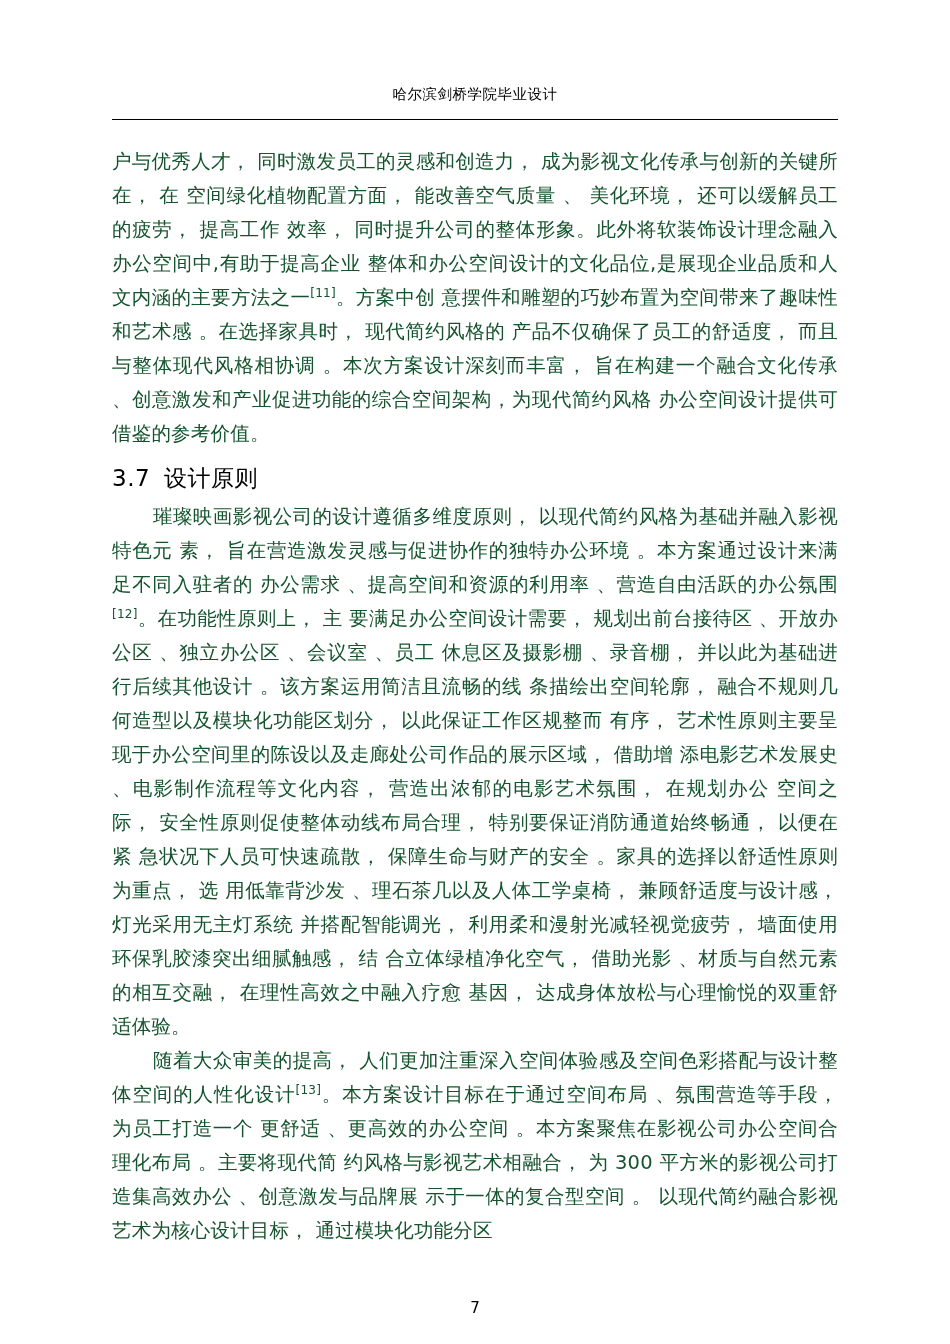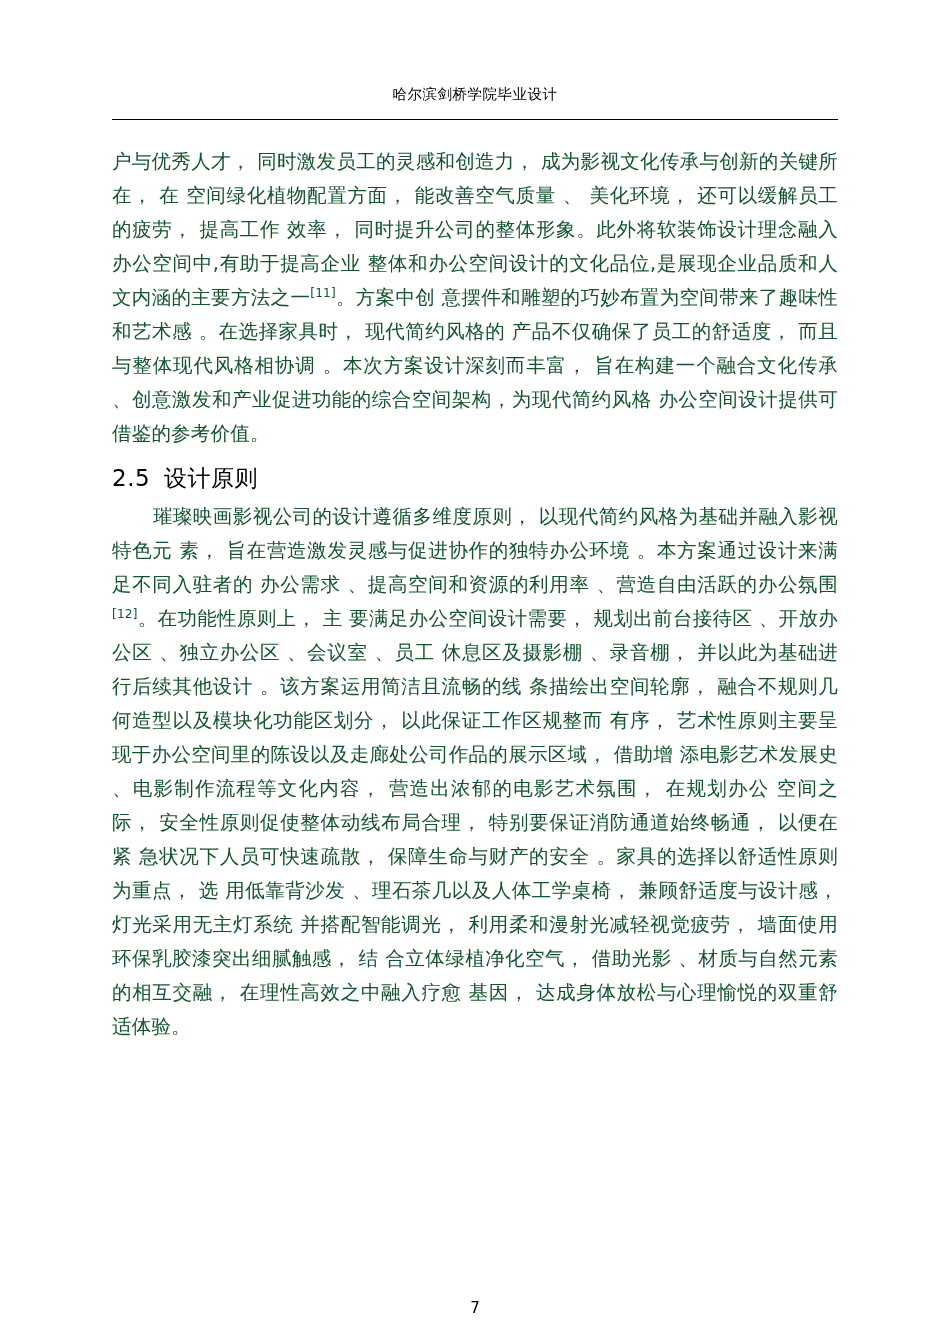--- a/index.html
+++ b/index.html
@@ -89,23 +89,24 @@
 
 <div class="page">
 
   <div class="header">哈尔滨剑桥学院毕业设计</div>
   <div class="header-rule"></div>
 
   <div class="content">
 
     <p class="body-text"><span>户与优秀人才， 同时激发员工的灵感和创造力， 成为影视文化传承与创新的关键所在， 在 空间绿化植物配置方面， 能改善空气质量 、 美化环境， 还可以缓解员工的疲劳， 提高工作 效率， 同时提升公司的整体形象。此外将软装饰设计理念融入办公空间中,有助于提高企业 整体和办公空间设计的文化品位,是展现企业品质和人文内涵的主要方法之一</span><sup>[11]</sup><span>。方案中创 意摆件和雕塑的巧妙布置为空间带来了趣味性和艺术感 。在选择家具时， 现代简约风格的 产品不仅确保了员工的舒适度， 而且与整体现代风格相协调 。本次方案设计深刻而丰富， 旨在构建一个融合文化传承 、创意激发和产业促进功能的综合空间架构，为现代简约风格 办公空间设计提供可借鉴的参考价值。</span></p>
 
-    <h2 class="section-heading"><span class="num">2.5</span><span class="ttl">设计原则</span></h2>
+    <h2 class="section-heading"><span class="num">3.7</span><span class="ttl">设计原则</span></h2>
 
     <p class="body-text indent"><span>璀璨映画影视公司的设计遵循多维度原则， 以现代简约风格为基础并融入影视特色元 素， 旨在营造激发灵感与促进协作的独特办公环境 。本方案通过设计来满足不同入驻者的 办公需求 、提高空间和资源的利用率 、营造自由活跃的办公氛围</span><sup>[12]</sup><span>。在功能性原则上， 主 要满足办公空间设计需要， 规划出前台接待区 、开放办公区 、独立办公区 、会议室 、员工 休息区及摄影棚 、录音棚， 并以此为基础进行后续其他设计 。该方案运用简洁且流畅的线 条描绘出空间轮廓， 融合不规则几何造型以及模块化功能区划分， 以此保证工作区规整而 有序， 艺术性原则主要呈现于办公空间里的陈设以及走廊处公司作品的展示区域， 借助增 添电影艺术发展史 、电影制作流程等文化内容， 营造出浓郁的电影艺术氛围， 在规划办公 空间之际， 安全性原则促使整体动线布局合理， 特别要保证消防通道始终畅通， 以便在紧 急状况下人员可快速疏散， 保障生命与财产的安全 。家具的选择以舒适性原则为重点， 选 用低靠背沙发 、理石茶几以及人体工学桌椅， 兼顾舒适度与设计感， 灯光采用无主灯系统 并搭配智能调光， 利用柔和漫射光减轻视觉疲劳， 墙面使用环保乳胶漆突出细腻触感， 结 合立体绿植净化空气， 借助光影 、材质与自然元素的相互交融， 在理性高效之中融入疗愈 基因， 达成身体放松与心理愉悦的双重舒适体验。</span></p>
 
 
+    <p class="body-text indent"><span>随着大众审美的提高， 人们更加注重深入空间体验感及空间色彩搭配与设计整体空间的人性化设计</span><sup>[13]</sup><span>。本方案设计目标在于通过空间布局 、氛围营造等手段， 为员工打造一个 更舒适 、更高效的办公空间 。本方案聚焦在影视公司办公空间合理化布局 。主要将现代简 约风格与影视艺术相融合， 为 300 平方米的影视公司打造集高效办公 、创意激发与品牌展 示于一体的复合型空间 。 以现代简约融合影视艺术为核心设计目标， 通过模块化功能分区</span></p>
 
   </div>
 
   <div class="footer">7</div>
 
 </div>
 
 </body></html>

